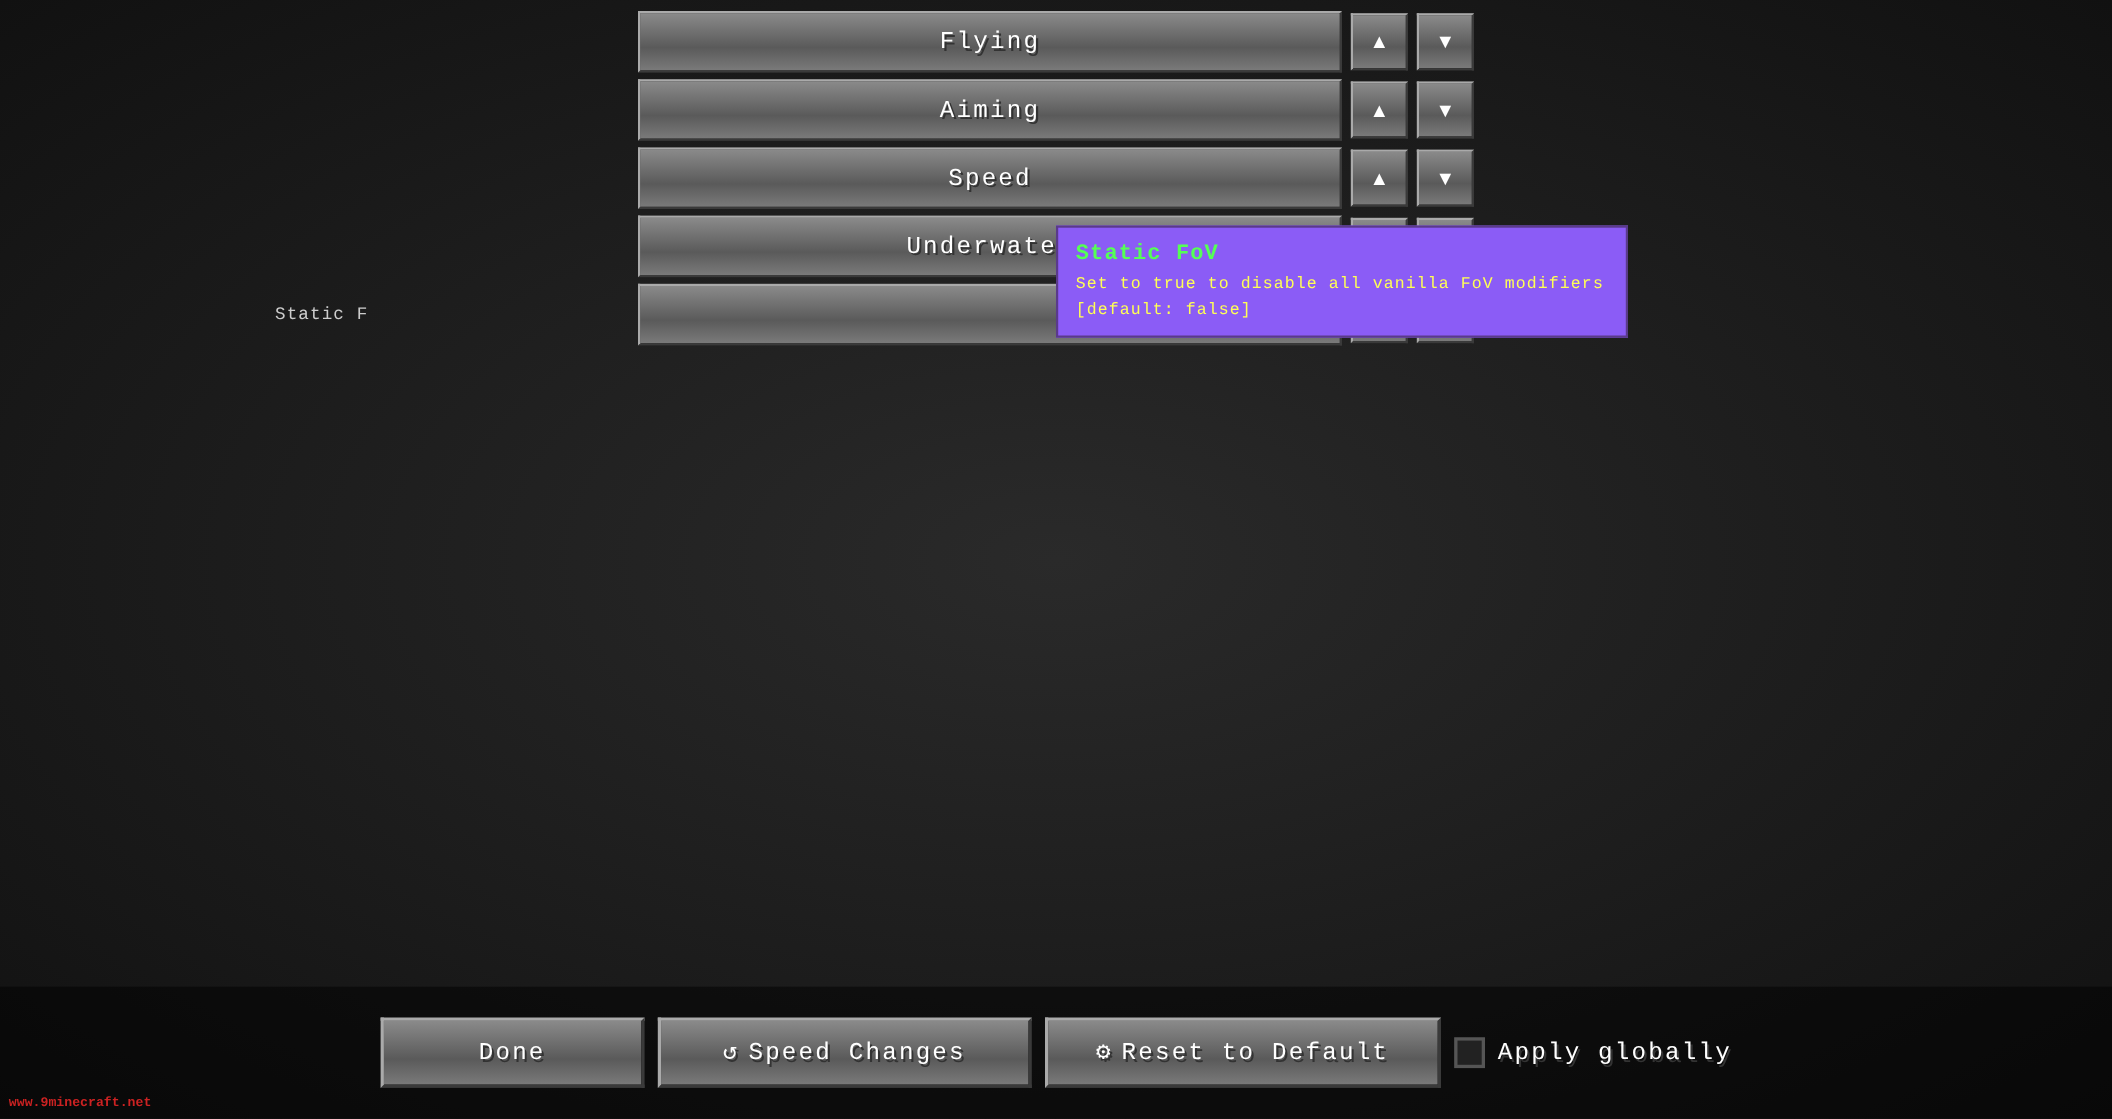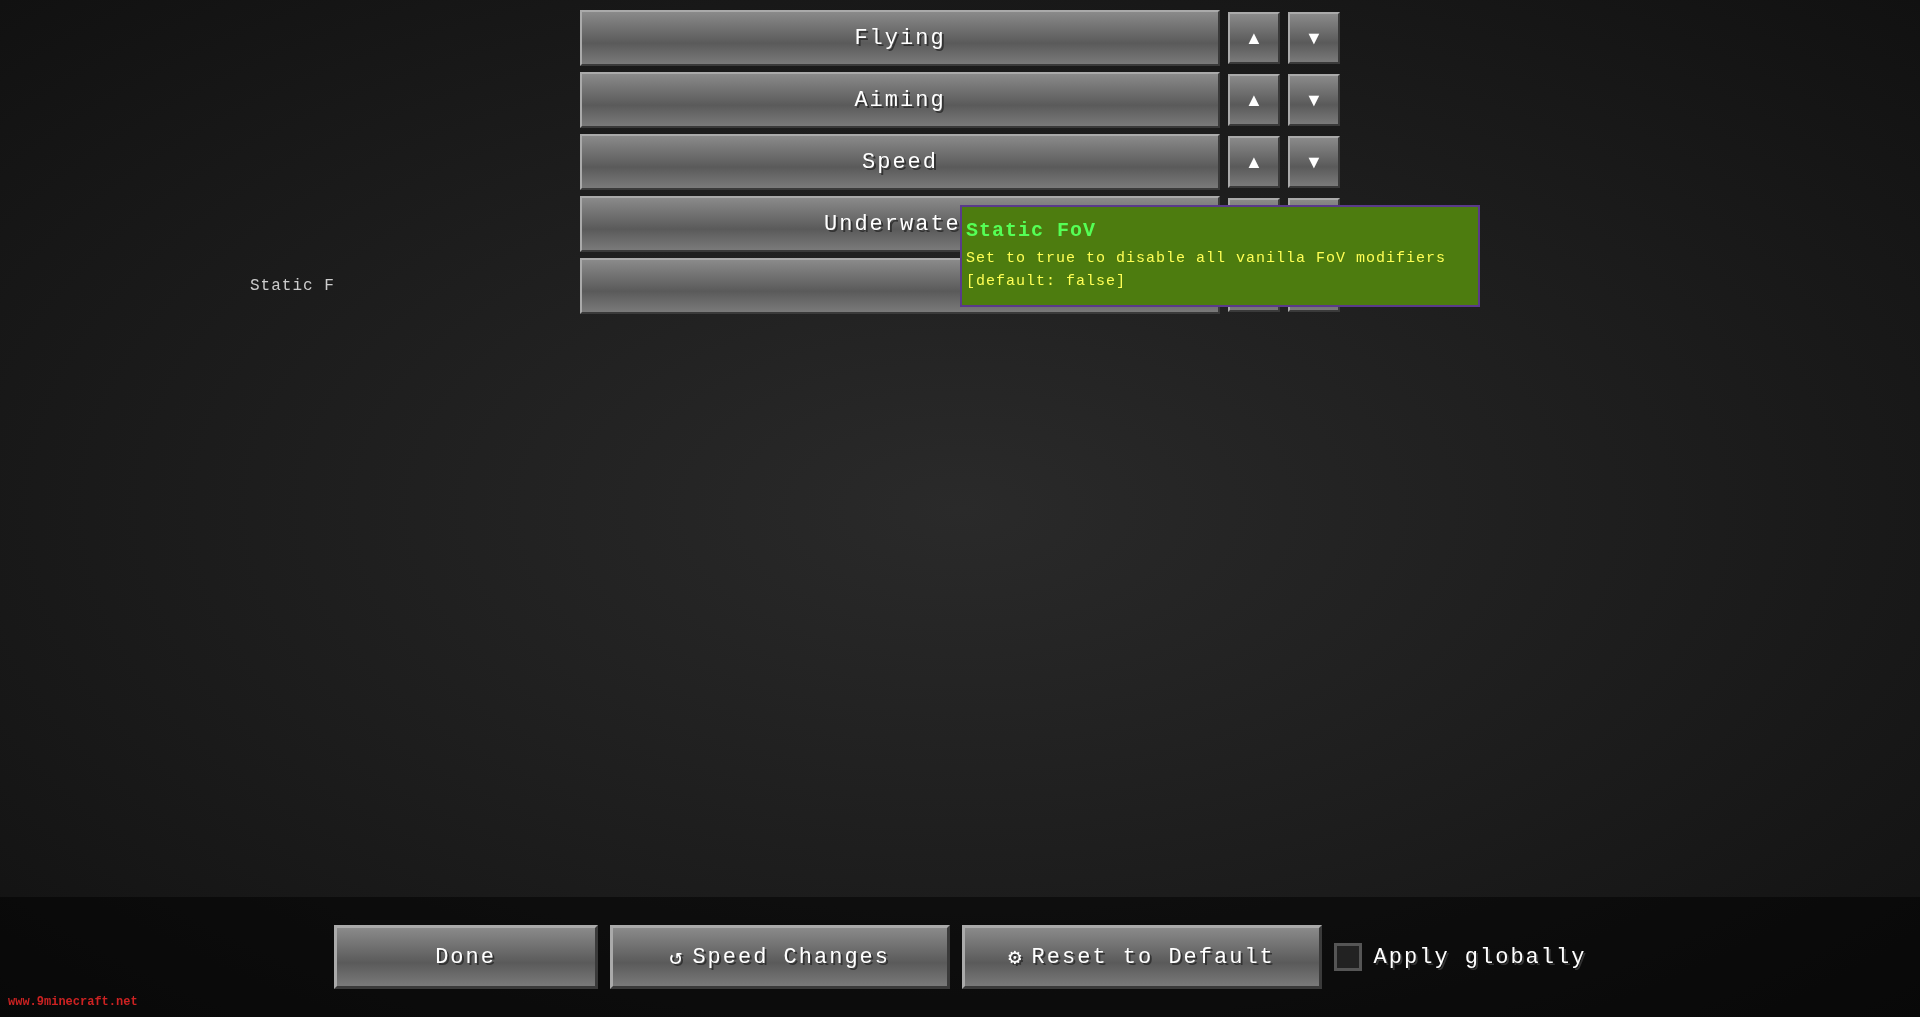--- a/index.html
+++ b/index.html
@@ -112,23 +112,23 @@
       display: flex;
       align-items: center;
       justify-content: center;
     }
 
     
     .tooltip-box {
       position: absolute;
       left: 380px;
       top: 195px;
-      background: #4d7c0f;
+      background: #8b5cf6;
       border: 2px solid #5a3a8a;
-      padding: 12px 4px;
+      padding: 12px 16px;
       z-index: 10;
       min-width: 520px;
     }
 
     .tooltip-title {
       color: #55ff55;
       font-family: 'Courier New', monospace;
       font-size: 20px;
       font-weight: bold;
       letter-spacing: 1px;
@@ -184,21 +184,21 @@
       cursor: pointer;
       text-shadow: 2px 2px 0px #333;
       display: flex;
       align-items: center;
       justify-content: center;
       gap: 8px;
       padding: 0 24px;
     }
 
     .done-btn {
-      width: 264px;
+      width: 240px;
     }
 
     .undo-btn {
       width: 340px;
     }
 
     .reset-btn {
       width: 360px;
     }
 

